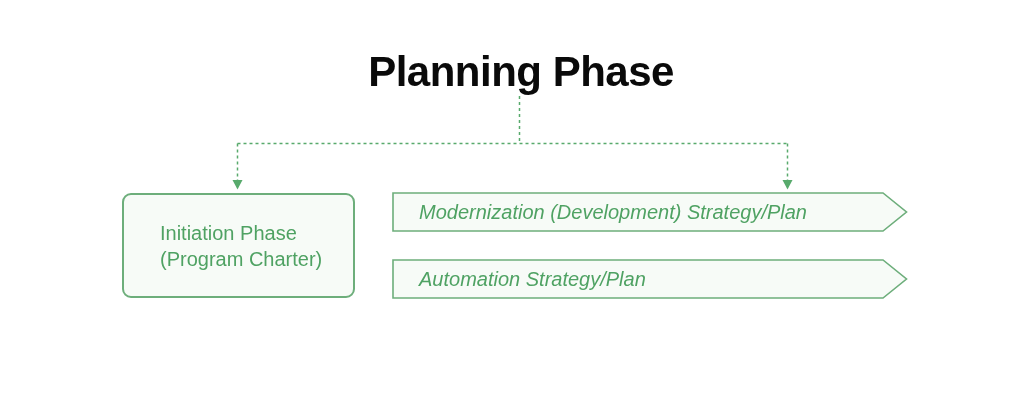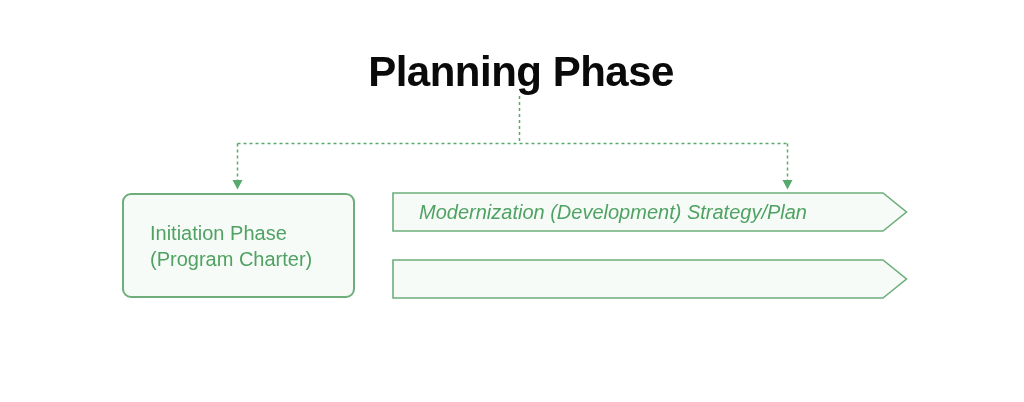--- a/index.html
+++ b/index.html
@@ -56,21 +56,21 @@
     position: absolute;
     left: 122px;
     top: 193px;
     width: 233px;
     height: 105px;
     border: 2px solid var(--green-stroke);
     border-radius: 9px;
     background: var(--green-fill);
     display: flex;
     align-items: center;
-    padding-left: 26px;
+    padding-left: 36px;
     padding-right: 14px;
     color: var(--green-text);
     font-size: 20px;
     line-height: 26px;
   }
 
   .node-arrow {
     position: absolute;
     left: 392px;
     width: 516px;
@@ -129,15 +129,16 @@
     <svg class="shape" viewBox="0 0 516 40" preserveAspectRatio="none" aria-hidden="true">
       <polygon points="1,1 491,1 514.5,20 491,39 1,39"></polygon>
     </svg>
     <span class="arrow-label">Modernization (Development) Strategy/Plan</span>
   </div>
 
   <div class="node-arrow second">
     <svg class="shape" viewBox="0 0 516 40" preserveAspectRatio="none" aria-hidden="true">
       <polygon points="1,1 491,1 514.5,20 491,39 1,39"></polygon>
     </svg>
+    <span class="arrow-label">Automation Strategy/Plan</span>
   </div>
 
 </div>
 
 </body></html>

